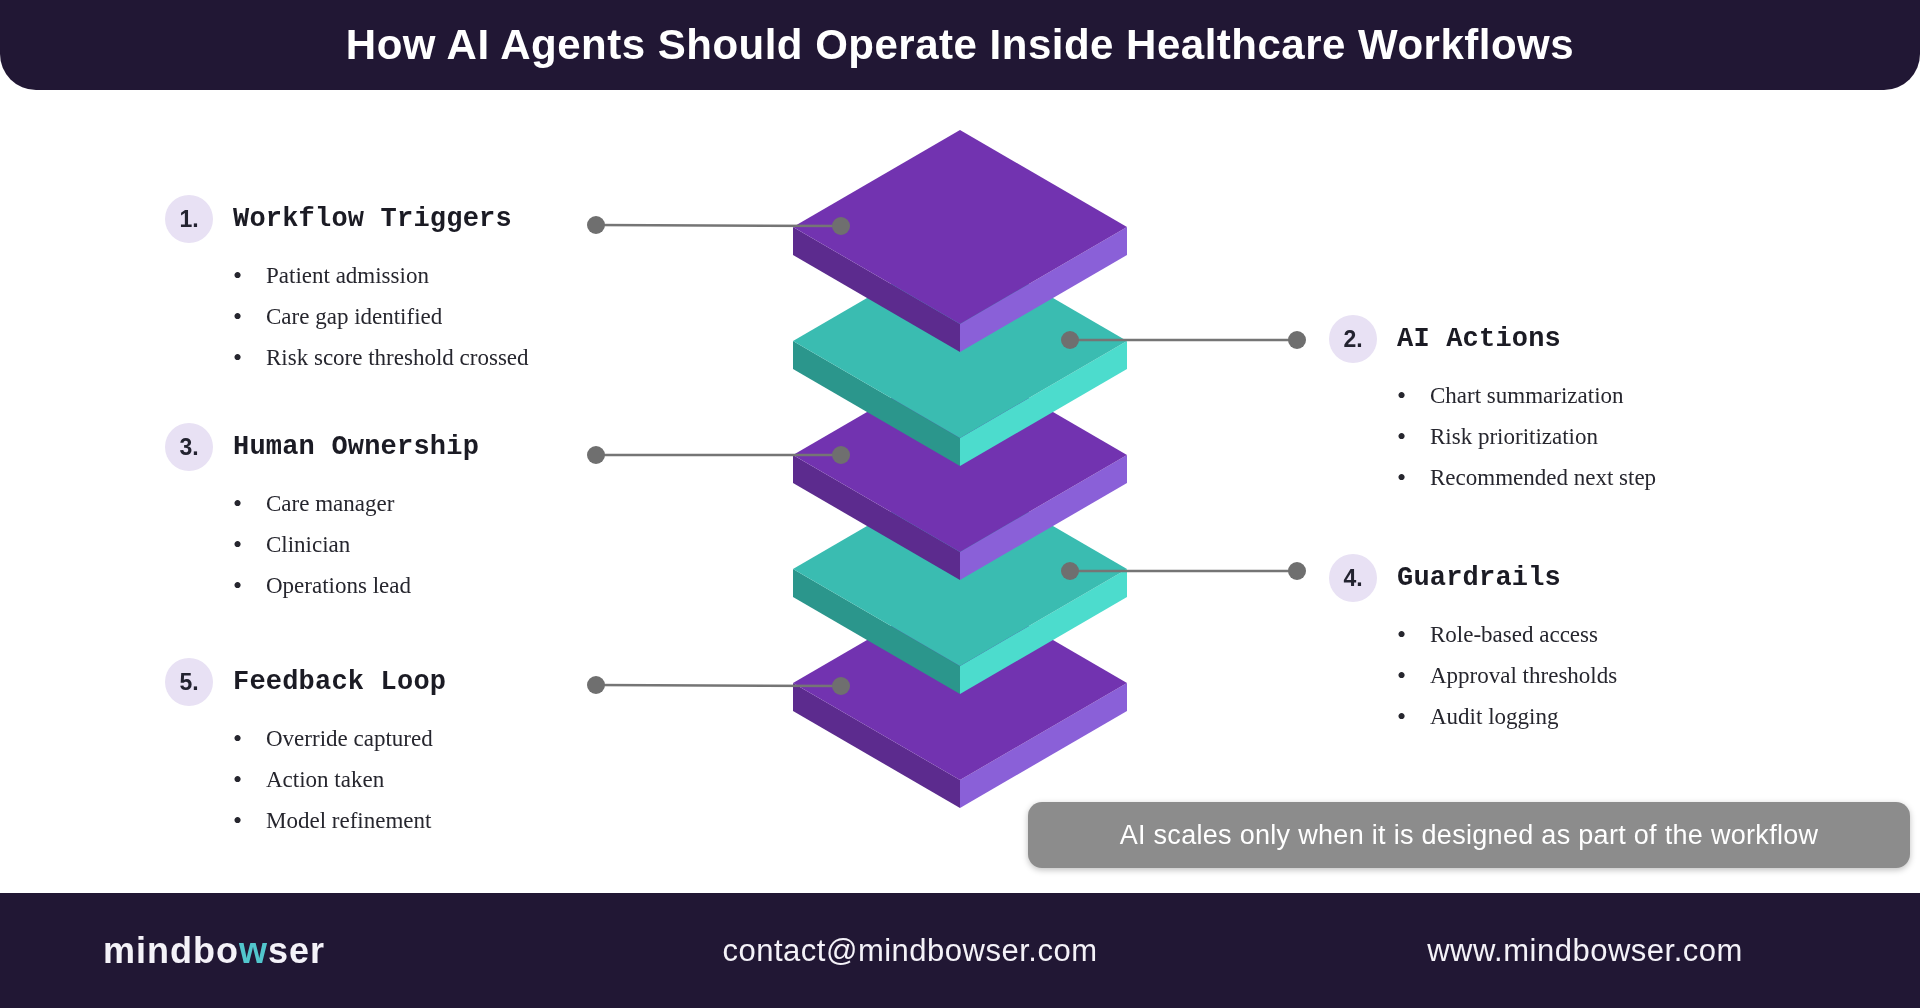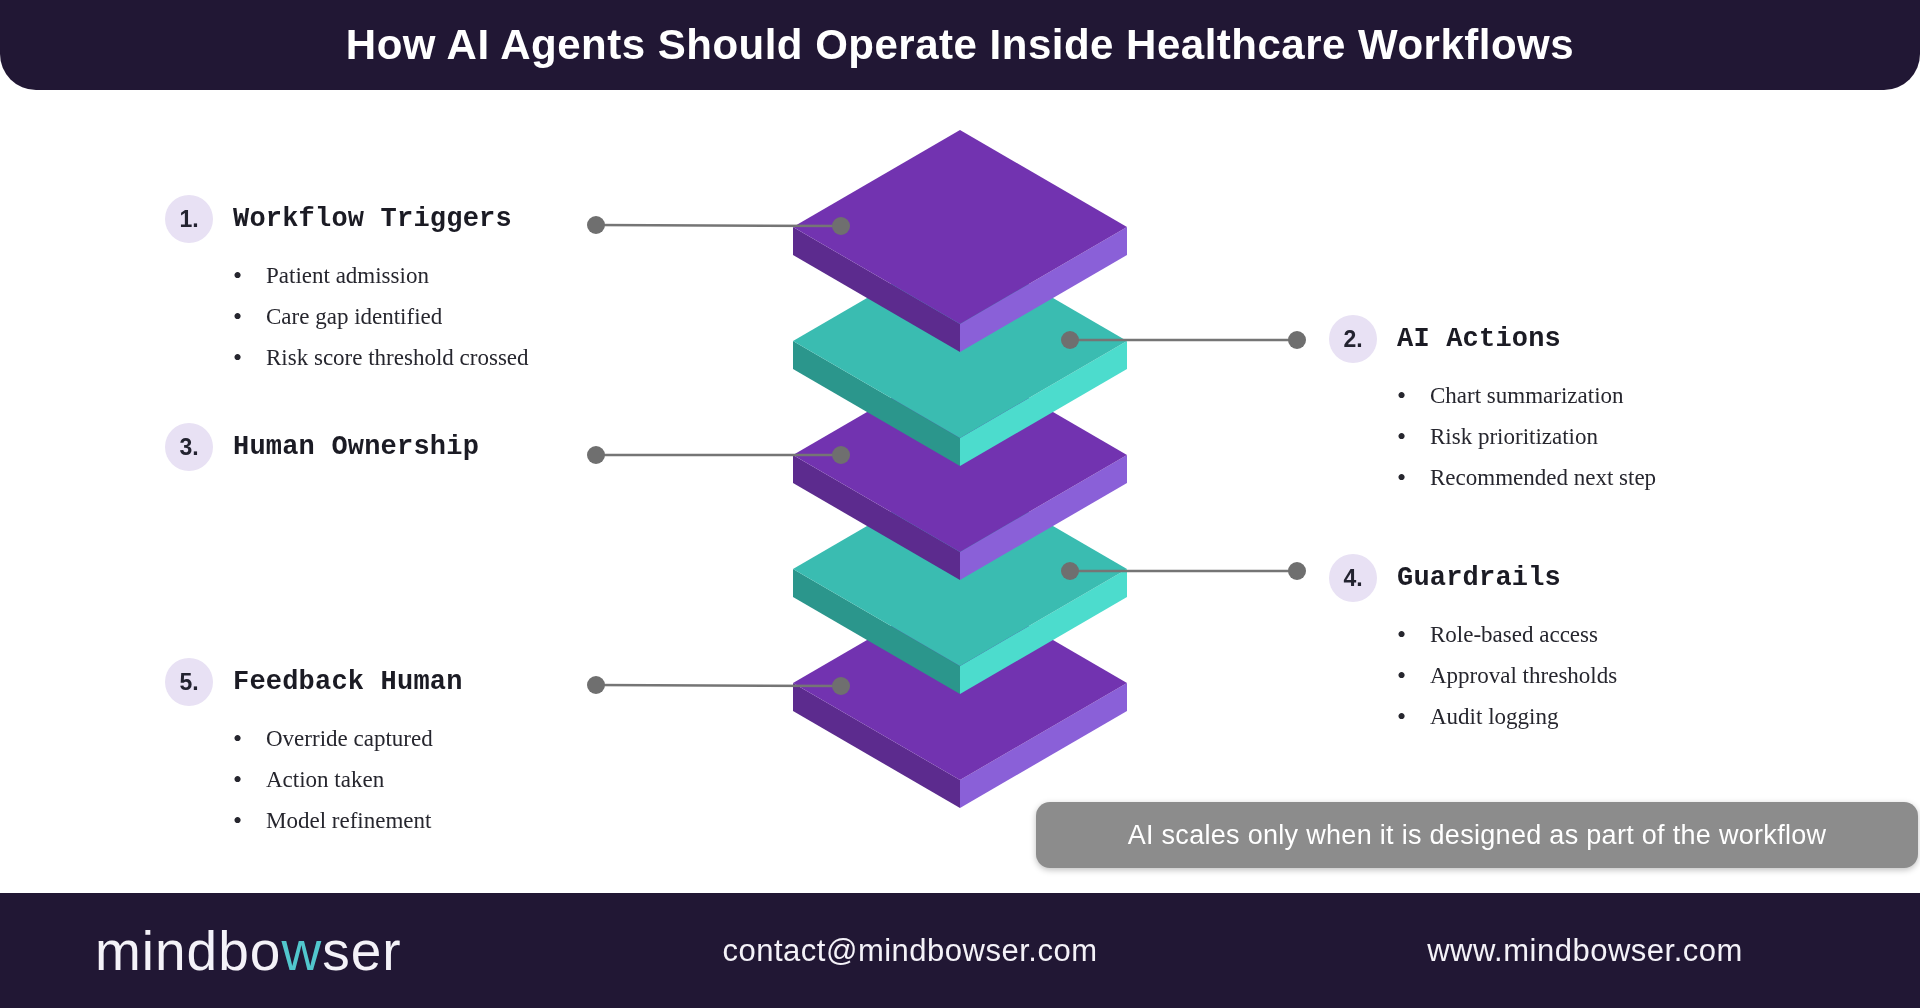--- a/index.html
+++ b/index.html
@@ -27,28 +27,28 @@
   .section ul { list-style:none; margin-top:12px;font-family:Liberation Serif, serif; }
   .section li { position:relative; height:41px; line-height:41px; padding-left:101px;
                 font-size:23px; color:var(--body_text,#26262e); }
   .section li::before { content:"\2022"; position:absolute; left:68px; top:0;
                         font-size:26px; color:var(--body_text,#26262e); }
 
   
   .banner { position:absolute; left:1028px; top:802px; width:882px; height:66px;
             background:var(--banner_bg,#8c8c8c); border-radius:14px;
             display:flex; align-items:center; justify-content:center;
-            box-shadow:0 2px 6px rgba(0,0,0,0.25);margin-left:8px; }
+            box-shadow:0 2px 6px rgba(0,0,0,0.25); }
   .banner span { color:var(--banner_text,#fff); font-size:27px; font-weight:500; letter-spacing:0.3px; }
 
   
   .footer { position:absolute; left:0; top:893px; width:1920px; height:115px;
             background:var(--header_bg,#211734); }
-  .logo { position:absolute; left:95px; top:50%; transform:translateY(-50%);
-          font-size:55px; font-weight:400; color:var(--footer_text,#f4f2f8); letter-spacing:1px; }
+  .logo { position:absolute; left:103px; top:50%; transform:translateY(-50%);
+          font-size:36px; font-weight:700; color:var(--footer_text,#f4f2f8); letter-spacing:1px; }
   .logo .w { color:var(--logo_teal,#52c6cd); }
   .contact { position:absolute; left:910px; top:50%; transform:translate(-50%,-50%);
              font-size:31px; font-weight:300; color:var(--footer_text,#f4f2f8); letter-spacing:0.5px; }
   .website { position:absolute; left:1585px; top:50%; transform:translate(-50%,-50%);
              font-size:31px; font-weight:300; color:var(--footer_text,#f4f2f8); letter-spacing:0.5px; }
 </style>
 </head>
 <body>
 
 <div id="canvas">
@@ -132,38 +132,43 @@
       <li>Risk prioritization</li>
       <li>Recommended next step</li>
     </ul>
   </div>
 
   <div class="section" style="left:165px; top:423px;">
     <div class="sec-head">
       <div class="badge">3.</div>
       <h2>Human Ownership</h2>
     </div>
+    <ul>
+      <li>Care manager</li>
+      <li>Clinician</li>
+      <li>Operations lead</li>
+    </ul>
   </div>
 
   <div class="section" style="left:1329px; top:554px;">
     <div class="sec-head">
       <div class="badge">4.</div>
       <h2>Guardrails</h2>
     </div>
     <ul>
       <li>Role-based access</li>
       <li>Approval thresholds</li>
       <li>Audit logging</li>
     </ul>
   </div>
 
   <div class="section" style="left:165px; top:658px;">
     <div class="sec-head">
       <div class="badge">5.</div>
-      <h2>Feedback Human</h2>
+      <h2>Feedback Loop</h2>
     </div>
     <ul>
       <li>Override captured</li>
       <li>Action taken</li>
       <li>Model refinement</li>
     </ul>
   </div>
 
   <div class="banner">
     <span>AI scales only when it is designed as part of the workflow</span>

